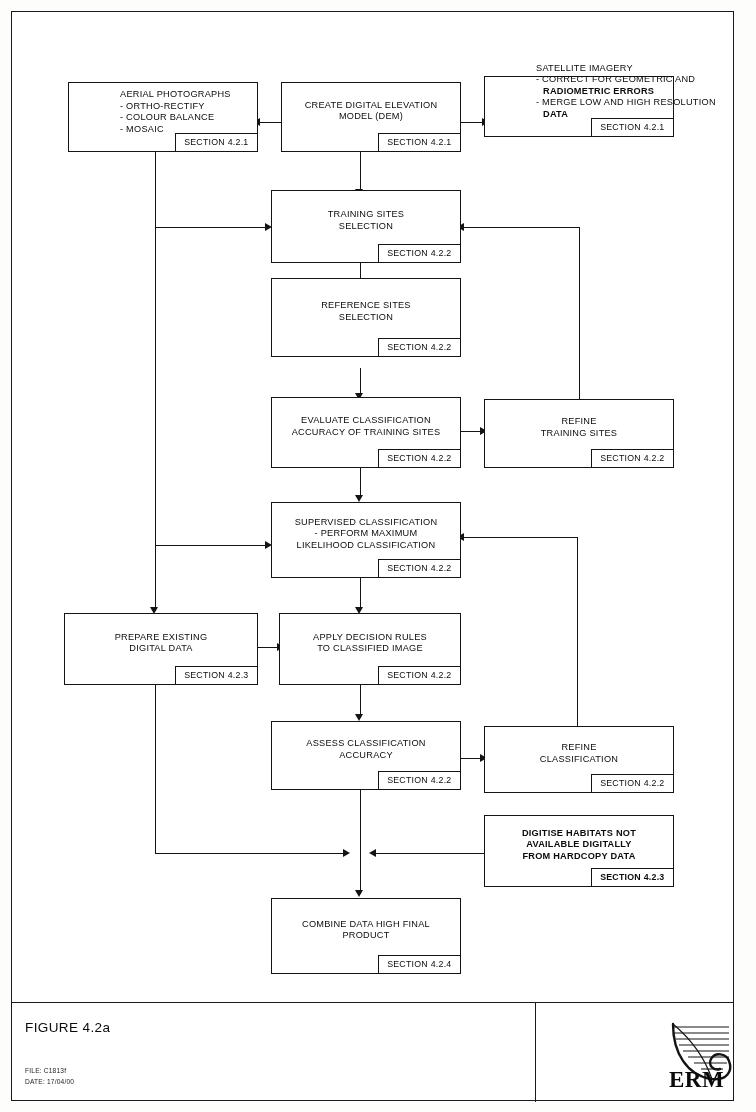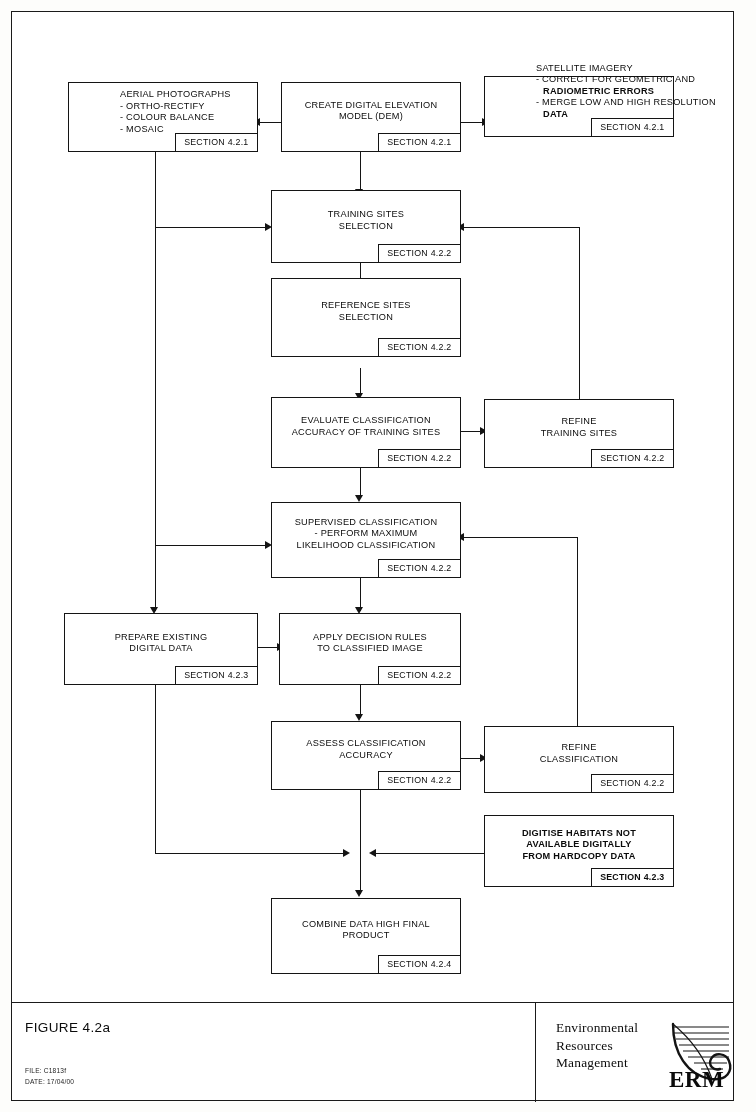--- a/index.html
+++ b/index.html
@@ -308,25 +308,20 @@
   <div id="title-block">
     <div id="tb-divider"></div>
 
     <div id="figure-no">FIGURE 4.2a</div>
 
     <div id="file-meta">
       <div>FILE: C1813f</div>
       <div>DATE: 17/04/00</div>
     </div>
 
-    <div id="erm-name">
-      <div>Environmental</div>
-      <div>Resources</div>
-      <div>Management</div>
-    </div>
 
     <svg id="erm-mark" viewBox="0 0 66 76" xmlns="http://www.w3.org/2000/svg">
       <g stroke="#141414" stroke-width="1.1" fill="none">
         <line x1="2" y1="8" x2="58" y2="8"></line>
         <line x1="3" y1="14" x2="58" y2="14"></line>
         <line x1="5" y1="20" x2="58" y2="20"></line>
         <line x1="8" y1="26" x2="58" y2="26"></line>
         <line x1="12" y1="32" x2="58" y2="32"></line>
         <line x1="17" y1="38" x2="58" y2="38"></line>
         <line x1="23" y1="44" x2="56" y2="44"></line>

